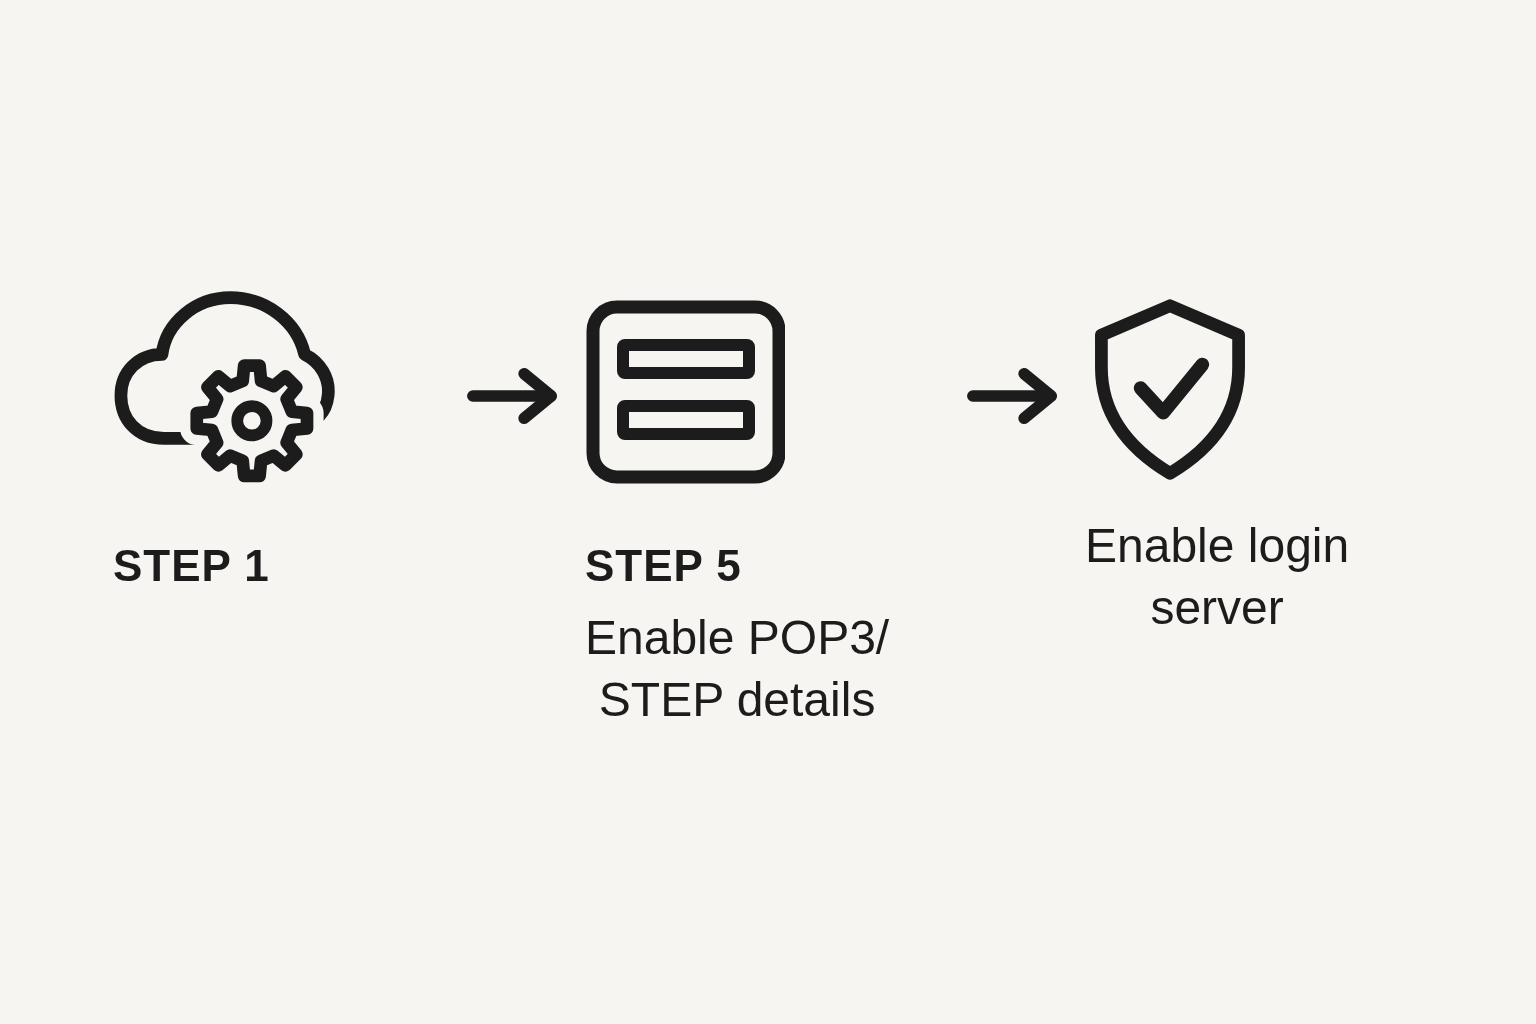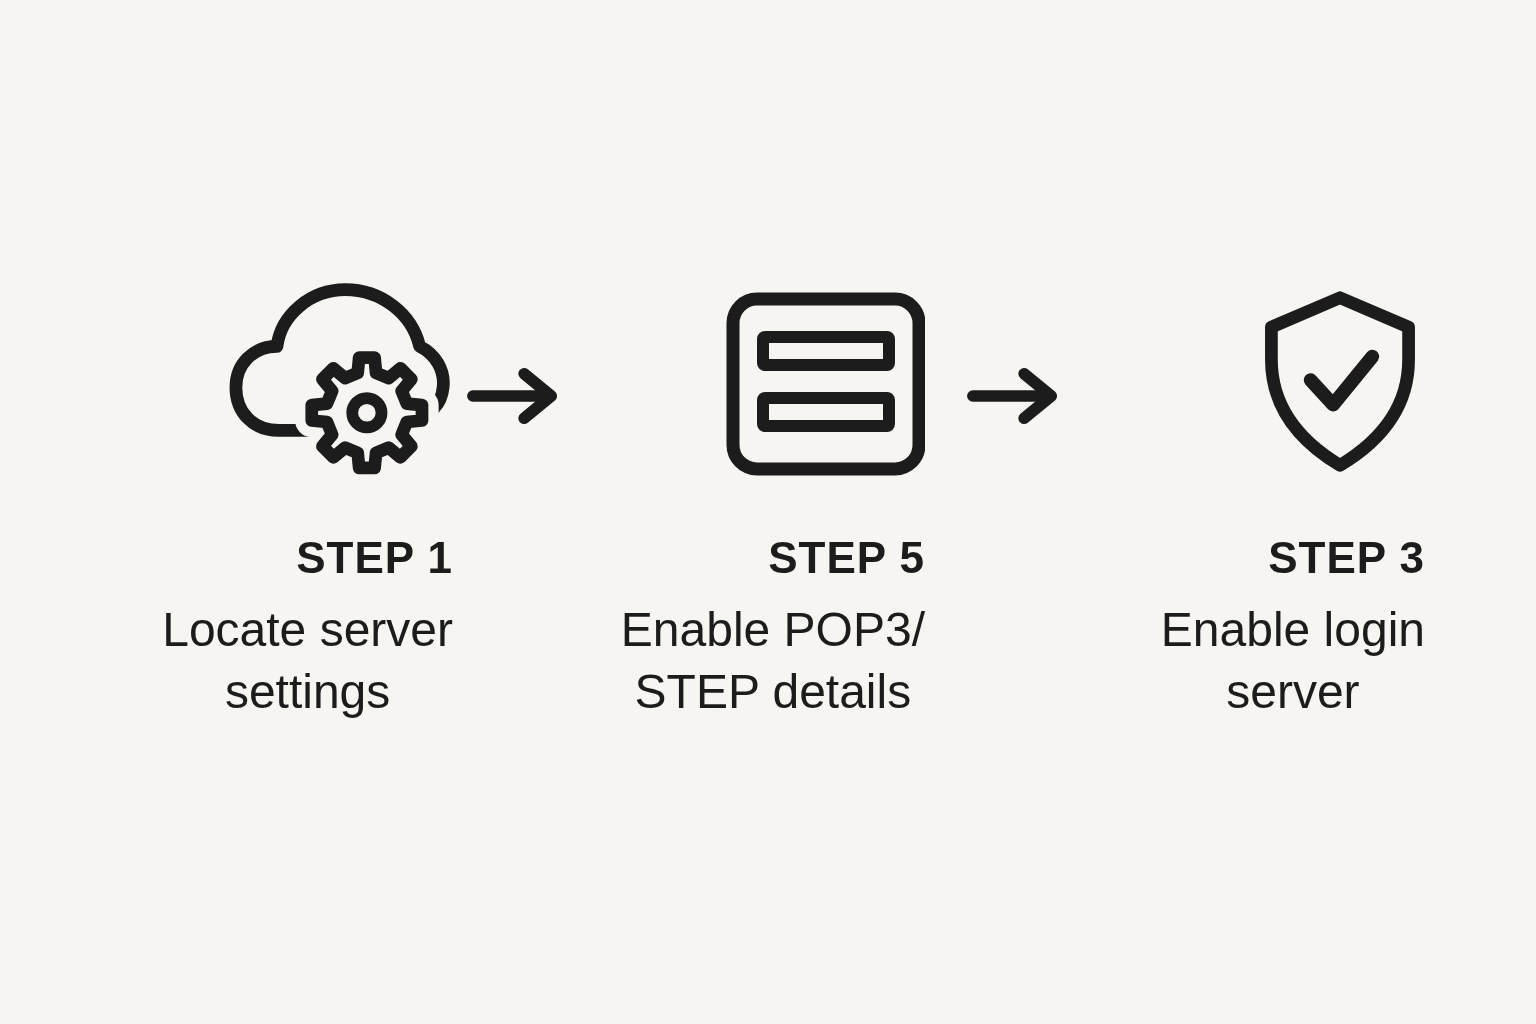--- a/index.html
+++ b/index.html
@@ -13,25 +13,25 @@
     font-family: "Liberation Sans", sans-serif;
     color: var(--ink);
     overflow: hidden;
   }
   .diagram {
     position: relative;
     width: 1536px; height: 1024px;
   }
   .step-col {
     position: absolute;
-    top: 276px;
+    top: 284px;
     width: 340px;
     display: flex;
     flex-direction: column;
-    align-items: flex-end;
+    align-items: flex-start;
     text-align: center;
   }
   .step-col.c1 { left: 113px; }
   .step-col.c2 { left: 585px; }
   .step-col.c3 { left: 1085px; }
   .icon-box {
     height: 215px;
     display: flex;
     align-items: center;
     justify-content: center;
@@ -88,24 +88,20 @@
              C 212,80 222,96 220,114
              C 219,124 216,130 211,135"></path>
 
         <path class="halo" stroke-width="34" d="M 132.6,99.1 L 134.1,83.6 L 149.9,83.6 L 151.4,99.1 L 164.3,104.4 L 176.3,94.5 L 187.5,105.7 L 177.6,117.7 L 182.9,130.6 L 198.4,132.1 L 198.4,147.9 L 182.9,149.4 L 177.6,162.3 L 187.5,174.3 L 176.3,185.5 L 164.3,175.6 L 151.4,180.9 L 149.9,196.4 L 134.1,196.4 L 132.6,180.9 L 119.7,175.6 L 107.7,185.5 L 96.5,174.3 L 106.4,162.3 L 101.1,149.4 L 85.6,147.9 L 85.6,132.1 L 101.1,130.6 L 106.4,117.7 L 96.5,105.7 L 107.7,94.5 L 119.7,104.4 Z"></path>
 
         <path class="stroke" stroke-width="13" d="M 132.6,99.1 L 134.1,83.6 L 149.9,83.6 L 151.4,99.1 L 164.3,104.4 L 176.3,94.5 L 187.5,105.7 L 177.6,117.7 L 182.9,130.6 L 198.4,132.1 L 198.4,147.9 L 182.9,149.4 L 177.6,162.3 L 187.5,174.3 L 176.3,185.5 L 164.3,175.6 L 151.4,180.9 L 149.9,196.4 L 134.1,196.4 L 132.6,180.9 L 119.7,175.6 L 107.7,185.5 L 96.5,174.3 L 106.4,162.3 L 101.1,149.4 L 85.6,147.9 L 85.6,132.1 L 101.1,130.6 L 106.4,117.7 L 96.5,105.7 L 107.7,94.5 L 119.7,104.4 Z"></path>
         <circle class="stroke" stroke-width="12" cx="142" cy="140" r="15"></circle>
       </svg>
     </div>
     <div class="step-label">STEP 1</div>
-    <div class="step-caption">
-      <div>Locate server</div>
-      <div>settings</div>
-    </div>
   </div>
 
   <div class="arrow-wrap a1">
     <svg width="97" height="60" viewBox="0 0 100 62">
       <path class="stroke" stroke-width="12" d="M 8,31 L 86,31"></path>
       <path class="stroke" stroke-width="12" d="M 61,8 L 89,31 L 61,54"></path>
     </svg>
   </div>
 
   <div class="step-col c2">
@@ -133,20 +129,19 @@
   <div class="step-col c3">
     <div class="icon-box">
       <svg width="170" height="196" viewBox="0 0 170 200">
         <path class="stroke" stroke-width="13" d="M 85,12 L 15,42 L 15,75
              C 15,121 40,156 85,183
              C 130,156 155,121 155,75
              L 155,42 Z"></path>
         <path class="stroke" stroke-width="14" d="M 55,96 L 78,121 L 118,72"></path>
       </svg>
     </div>
-    <div class="step-label">STEP 3</div>
     <div class="step-caption">
       <div>Enable login</div>
       <div>server</div>
     </div>
   </div>
 
 </div>
 
 </body></html>

